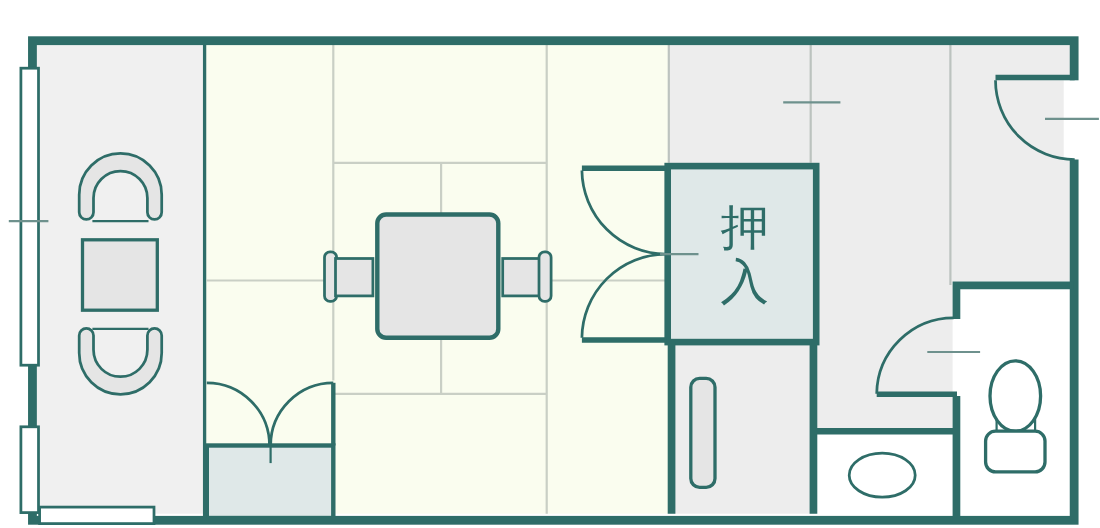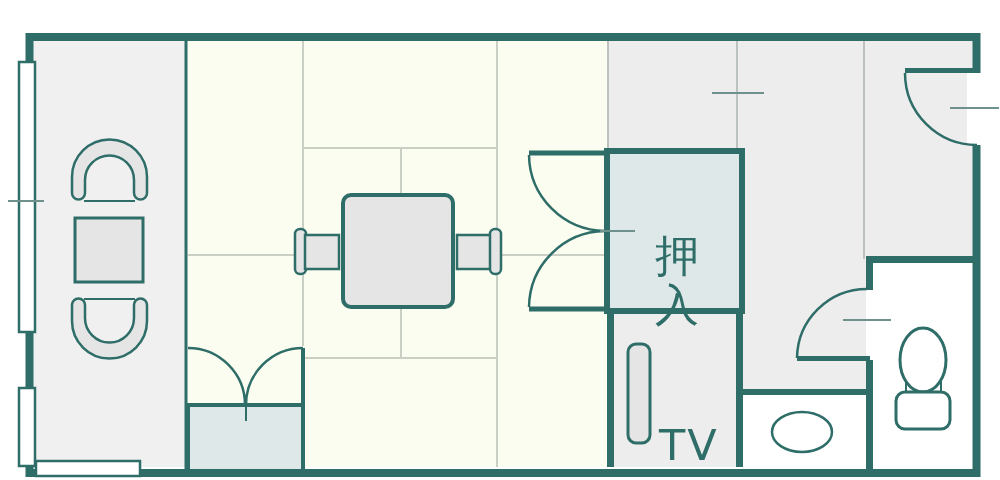--- a/index.html
+++ b/index.html
@@ -1,19 +1,19 @@
 <!DOCTYPE html>
 <html style="--wall: #2e6d68; --tatami: #fafdef; --veranda: #f0f0f0; --corridor: #ededed; --closet: #dfe8e8; --white: #ffffff; --furniture: #e5e5e5; --grid: #c9cfc5; --divider: #bcc3bf; --tick: #6e918d;"><head>
 <meta charset="utf-8">
 <style>
   html,body{margin:0;padding:0;background:#ffffff;}
   #stage{position:relative;width:1000px;height:480px;background:#ffffff;overflow:hidden;
          font-family:"DejaVu Sans","Liberation Sans",sans-serif;}
   #plan-svg{position:absolute;left:0;top:0;}
-  .label{position:absolute;color:var(--wall);margin-top:48px;}
+  .label{position:absolute;color:var(--wall);}
   #veranda-label{left:56px;top:389px;font-size:45px;letter-spacing:8px;white-space:nowrap;}
   #closet-label{left:652px;top:183px;width:50px;font-size:44px;line-height:49px;
                 word-break:break-all;text-align:center;}
   #tv-label{left:659px;top:372px;font-size:43px;letter-spacing:2px;}
 </style>
 </head>
 <body>
 
 <div id="stage">
   <svg id="plan-svg" width="1000" height="480" viewBox="0 0 1000 480">
@@ -67,14 +67,13 @@
     <path d="M905 73 A72 72 0 0 0 977 145" style="stroke:var(--wall);stroke-width:2.5;fill:none"></path>
 
     <rect x="19" y="62" width="16" height="270" style="fill:var(--white);stroke:var(--wall);stroke-width:2.5"></rect>
     <rect x="19" y="388" width="16" height="78" style="fill:var(--white);stroke:var(--wall);stroke-width:2.5"></rect>
     <rect x="36" y="461" width="104" height="15" style="fill:var(--white);stroke:var(--wall);stroke-width:2.5"></rect>
 
     <path d="M8 201 H44 M712 93 H764 M843 320 H891 M950 108 H999 M600 231 H635" style="stroke:var(--tick);stroke-width:2;fill:none"></path>
   </svg>
 
   <div class="label" id="closet-label">押入</div>
-  <div class="label" id="tv-label">TV</div>
 </div>
 
 </body></html>

